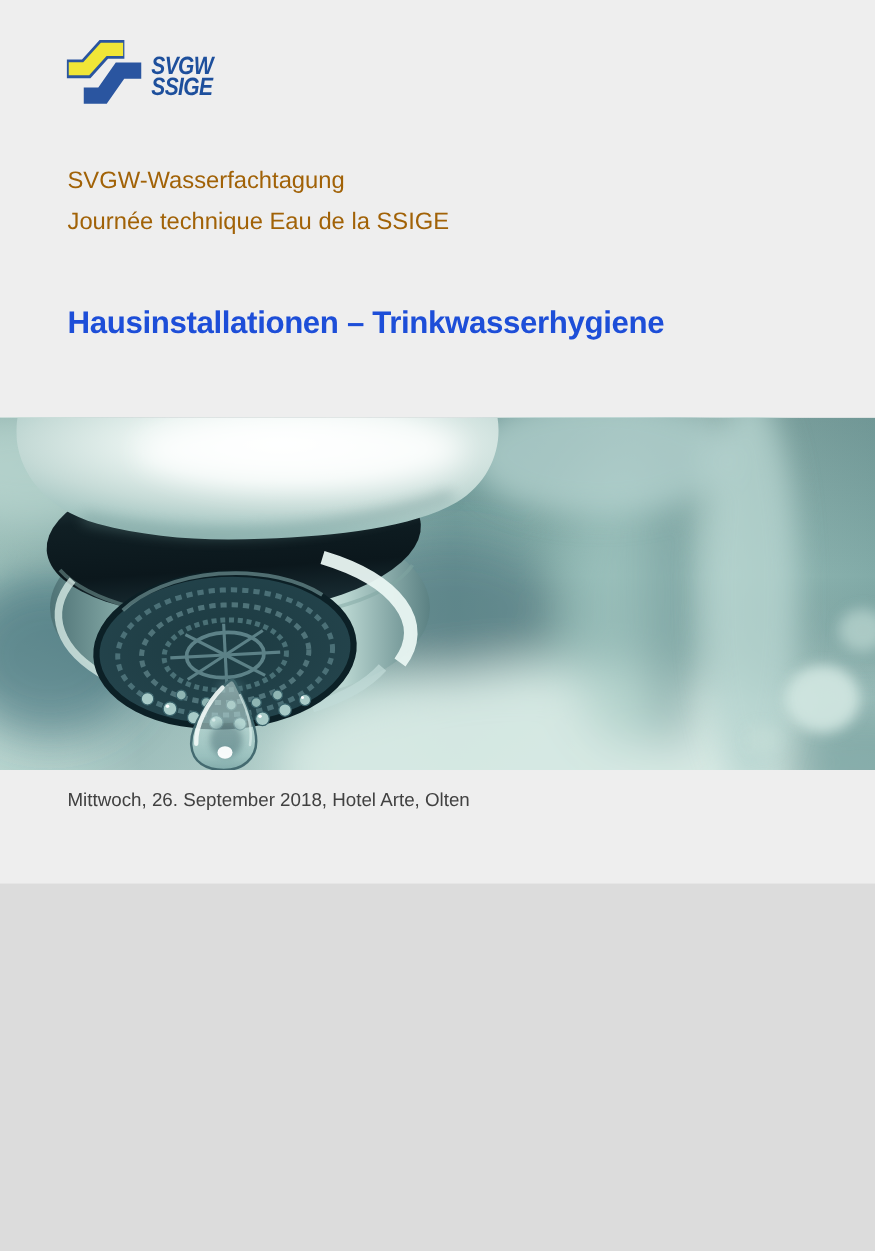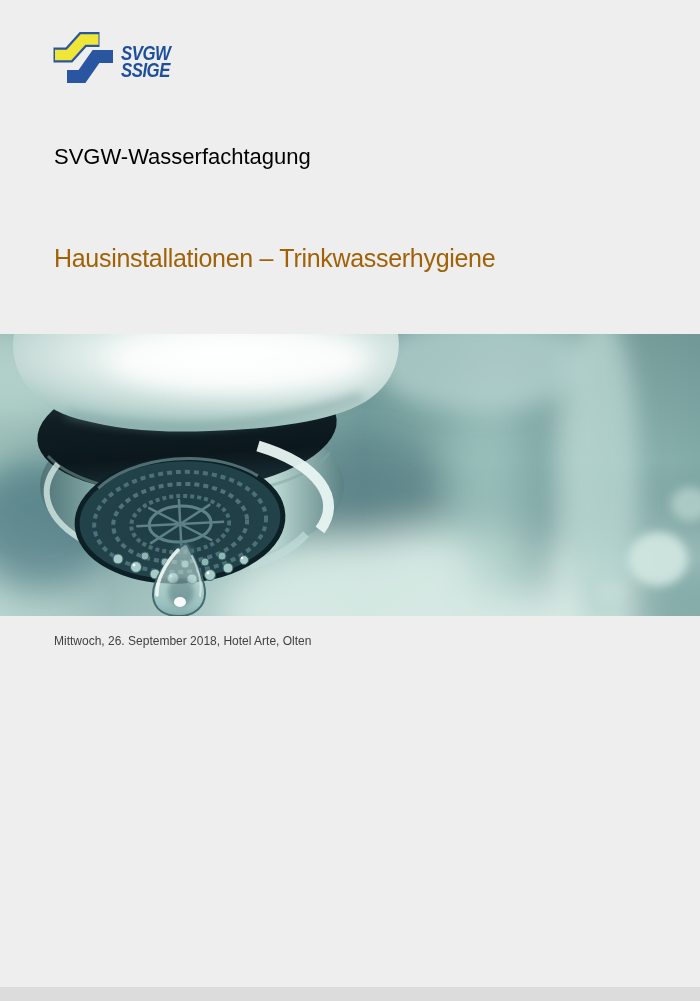--- a/index.html
+++ b/index.html
@@ -1,43 +1,43 @@
 <!DOCTYPE html>
 <html><head>
 <meta charset="utf-8">
 <style>
   html,body{margin:0;padding:0;background:#dcdcdc;}
   .page{
-    position:relative;width:700px;height:987px;margin:0 auto;
+    position:relative;width:700px;height:707px;margin:0 auto;
     background:#eeeeee;overflow:hidden;
     font-family:"Liberation Sans",sans-serif;
   }
   
   .logo-row{position:absolute;left:52px;top:30px;display:flex;align-items:flex-start;}
   .logo-mark{display:block;}
   .logo-text{
     margin-left:7px;margin-top:15px;
     color:#1d4f9c;font-weight:bold;font-style:italic;
     font-size:20px;line-height:17px;letter-spacing:-0.6px;
     transform:scaleX(.84);transform-origin:left top;
     white-space:nowrap;
   }
   
   .event-titles{
-    position:absolute;left:54px;top:140px;
-    font-size:22px;line-height:33px;color:#000000;
+    position:absolute;left:54px;top:128px;
+    font-size:19px;line-height:33px;color:#a16207;
   }
   .main-titles{
     position:absolute;left:54px;top:237px;
-    font-size:25px;line-height:42px;color:#a16207;
-    letter-spacing:-0.3px;font-weight:400;
+    font-size:25px;line-height:42px;color:#1d4ed8;
+    letter-spacing:-0.3px;font-weight:700;
   }
   .event-details{
     position:absolute;left:54px;top:626px;
-    font-size:12px;line-height:30px;color:#414141;
+    font-size:15px;line-height:30px;color:#414141;
   }
   
   .photo{
     position:absolute;left:0;top:334px;width:700px;height:282px;
     margin:0;overflow:hidden;
   }
   .photo svg{display:block;}
 </style>
 </head>
 <body>
@@ -53,20 +53,21 @@
       <polyline points="3,25 17,25 31,9.5 46.5,9.5" fill="none" stroke="#f0e637" stroke-width="10.5" stroke-linejoin="miter"></polyline>
     </svg>
     <div class="logo-text">
       <div>SVGW</div>
       <div>SSIGE</div>
     </div>
   </div>
 
   <section class="event-titles">
     <div>SVGW-Wasserfachtagung</div>
+    <div>Journée technique Eau de la SSIGE</div>
   </section>
 
   <section class="main-titles">
     <div>Hausinstallationen – Trinkwasserhygiene</div>
   </section>
 
   <figure class="photo">
     <svg width="700" height="282" viewBox="0 0 700 282" preserveAspectRatio="none">
       <defs>
         <linearGradient id="bgH" x1="0" y1="0" x2="1" y2="0">

